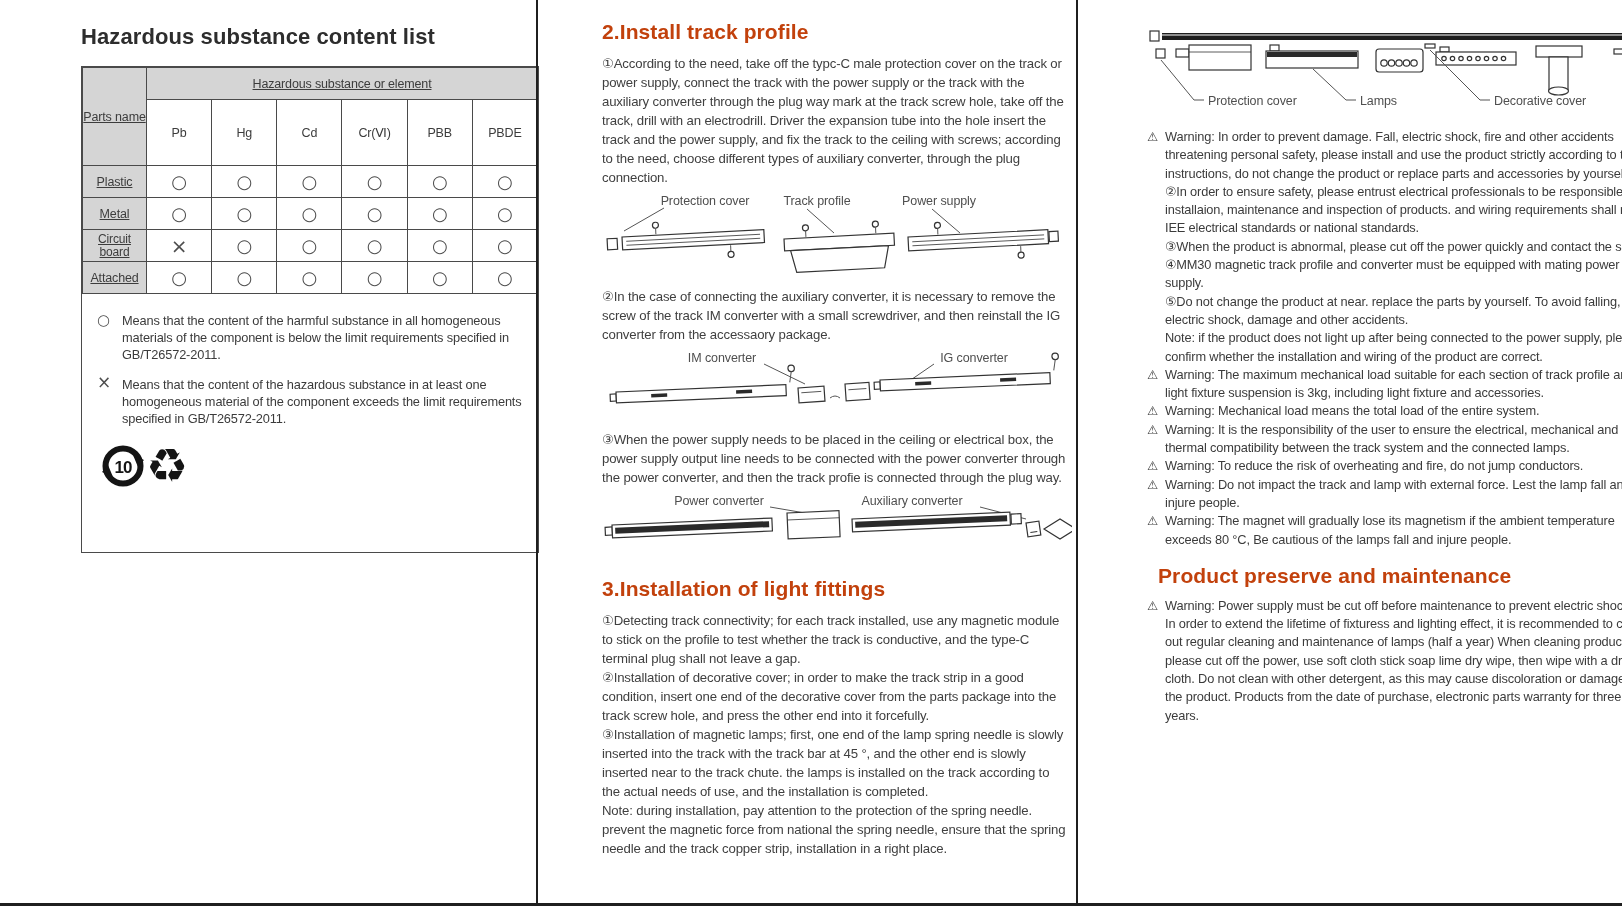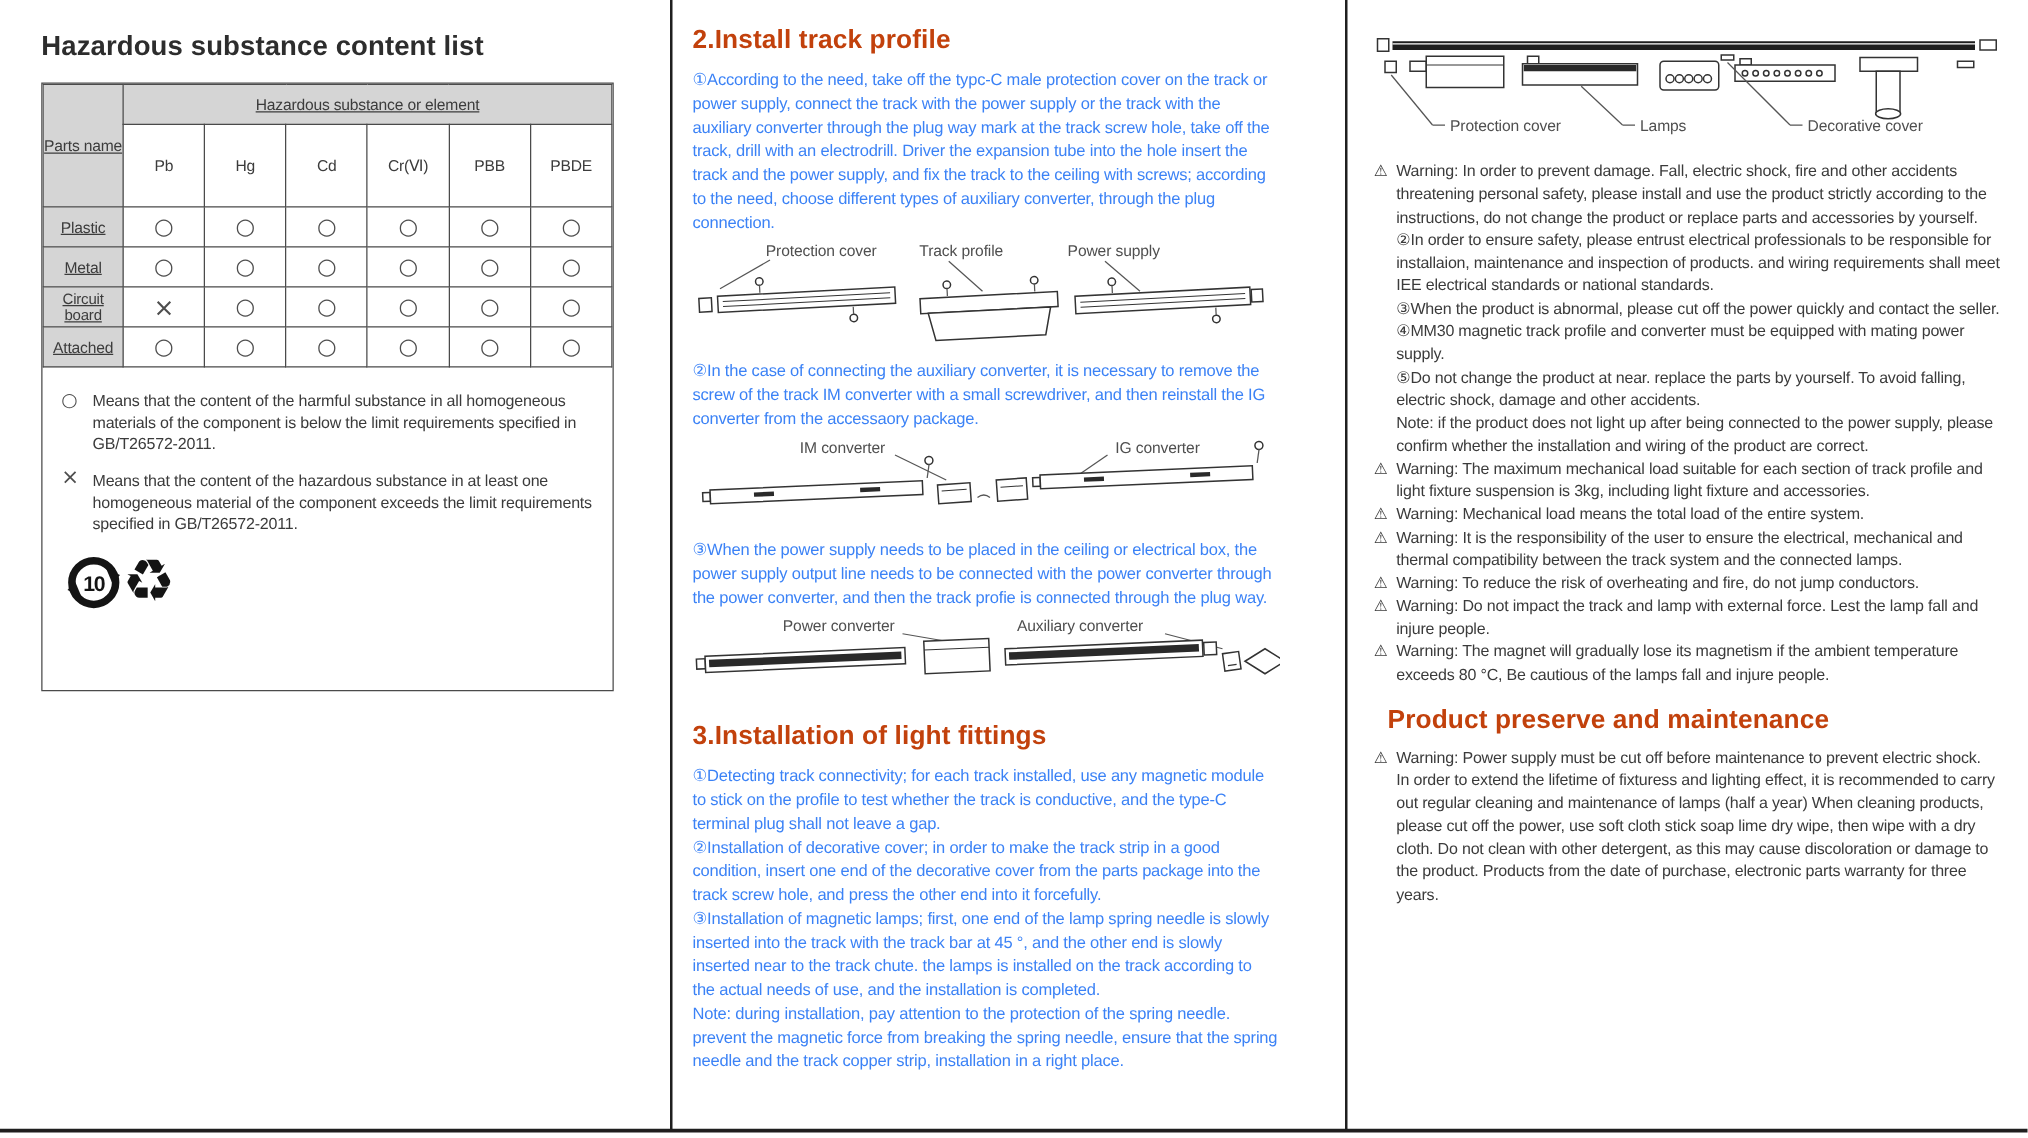--- a/index.html
+++ b/index.html
@@ -6,21 +6,21 @@
   body{
     width:1622px;height:910px;position:relative;overflow:hidden;
     background:#ffffff;color:#3b3b3b;
     font-family:"Liberation Sans","DejaVu Sans",sans-serif;
     letter-spacing:-0.15px;
   }
   .vline{position:absolute;top:0;height:904px;width:2px;background:#1f1f1f;}
   #v1{left:536px;} #v2{left:1076px;}
   .bottom-rule{position:absolute;top:903px;left:0;width:1622px;height:3px;background:#1f1f1f;}
 
-  .col{position:absolute;top:0;height:903px;}
+  .col{position:absolute;top:0;height:903px;padding-left:48px;}
   #col-left{left:0;width:536px;}
   #col-mid{left:538px;width:538px;}
   #col-right{left:1078px;width:544px;}
 
   
   .left-inner{padding:24px 0 0 33px;}
   .page-title{font-size:22px;font-weight:700;color:#2d2d2d;margin:0 0 16px 0;letter-spacing:0.1px;}
   .rohs-box{width:458px;height:487px;border:1.4px solid #4a4a4a;box-sizing:border-box;overflow:hidden;}
   table.rohs{border-collapse:collapse;width:100%;table-layout:fixed;font-size:12.5px;color:#3c3c3c;}
   table.rohs td{border:1px solid #4a4a4a;text-align:center;vertical-align:middle;padding:0;}
@@ -29,21 +29,21 @@
   .notes{margin:18px 14px 0 40px;font-size:12.8px;line-height:17px;color:#3b3b3b;}
   .note{position:relative;margin-bottom:13px;max-width:412px;}
   .note .bullet{position:absolute;left:-25px;top:0px;font-size:15px;color:#4e4e4e;font-family:"DejaVu Sans",sans-serif;}
   .marks{display:flex;align-items:flex-end;margin:16px 0 0 18px;}
   .recycle{font-size:47px;line-height:46px;color:#141414;font-family:"DejaVu Sans",sans-serif;font-weight:700;}
 
   
   .mid-inner{padding:20px 0 0 16px;}
   .right-inner{padding:14px 0 0 22px;}
   .section-heading{font-size:21px;font-weight:700;color:#c2410c;margin:0 0 10px 0;letter-spacing:0.1px;}
-  p.body{font-size:13.2px;line-height:19px;margin:0;width:468px;color:#3b82f6;}
+  p.body{font-size:13.2px;line-height:19px;margin:0;width:468px;color:#404040;}
   .diag{display:block;margin:2px 0 2px 0;}
   .diag text{font-size:12.5px;fill:#4f4f4f;letter-spacing:-0.1px;}
   .lineart{fill:#ffffff;stroke:#333333;stroke-width:1.2;}
   .darkfill{fill:#2a2a2a;stroke:none;}
   .leader{stroke:#555555;stroke-width:1;fill:none;}
 
   .witems{width:500px;font-size:12.8px;line-height:18.3px;}
   .witem{position:relative;padding-left:17px;}
   .witem .wicon{position:absolute;left:-1px;top:0px;font-size:12.5px;color:#3b3b3b;font-family:"DejaVu Sans",sans-serif;}
   .right-inner .section-heading{margin-left:10px;}
@@ -245,21 +245,21 @@
           <rect class="lineart" x="0" y="0" width="13" height="14"></rect>
           <line x1="3" y1="10" x2="10" y2="10" stroke="#333" stroke-width="1"></line>
         </g>
       <polygon class="lineart" points="442,40 458,30 474,40 458,50" stroke-width="1.6"></polygon>
     </svg>
 
     <h2 class="section-heading" style="margin-top:22px;">3.Installation of light fittings</h2>
     <p class="body">①Detecting track connectivity; for each track installed, use any magnetic module to stick on the profile to test whether the track is conductive, and the type-C terminal plug shall not leave a gap.</p>
     <p class="body">②Installation of decorative cover; in order to make the track strip in a good condition, insert one end of the decorative cover from the parts package into the track screw hole, and press the other end into it forcefully.</p>
     <p class="body">③Installation of magnetic lamps; first, one end of the lamp spring needle is slowly inserted into the track with the track bar at 45 °, and the other end is slowly inserted near to the track chute. the lamps is installed on the track according to the actual needs of use, and the installation is completed.</p>
-    <p class="body">Note: during installation, pay attention to the protection of the spring needle. prevent the magnetic force from breaking the spring needle, ensure that the spring needle and the track copper strip, installation in a right place.</p>
+    <p class="body">Note: during installation, pay attention to the protection of the spring needle. prevent the magnetic force from national the spring needle, ensure that the spring needle and the track copper strip, installation in a right place.</p>
   </div>
 </div>
 
 <div class="col" id="col-right">
   <div class="right-inner">
 
     <svg class="diag" width="520" height="110" viewBox="0 0 520 110">
       <rect class="lineart" x="2" y="15" width="9" height="10"></rect>
       <rect x="14" y="17" width="466" height="7" fill="#1e1e1e"></rect>
       <line x1="14" y1="19" x2="480" y2="19" stroke="#ffffff" stroke-width="1"></line>

